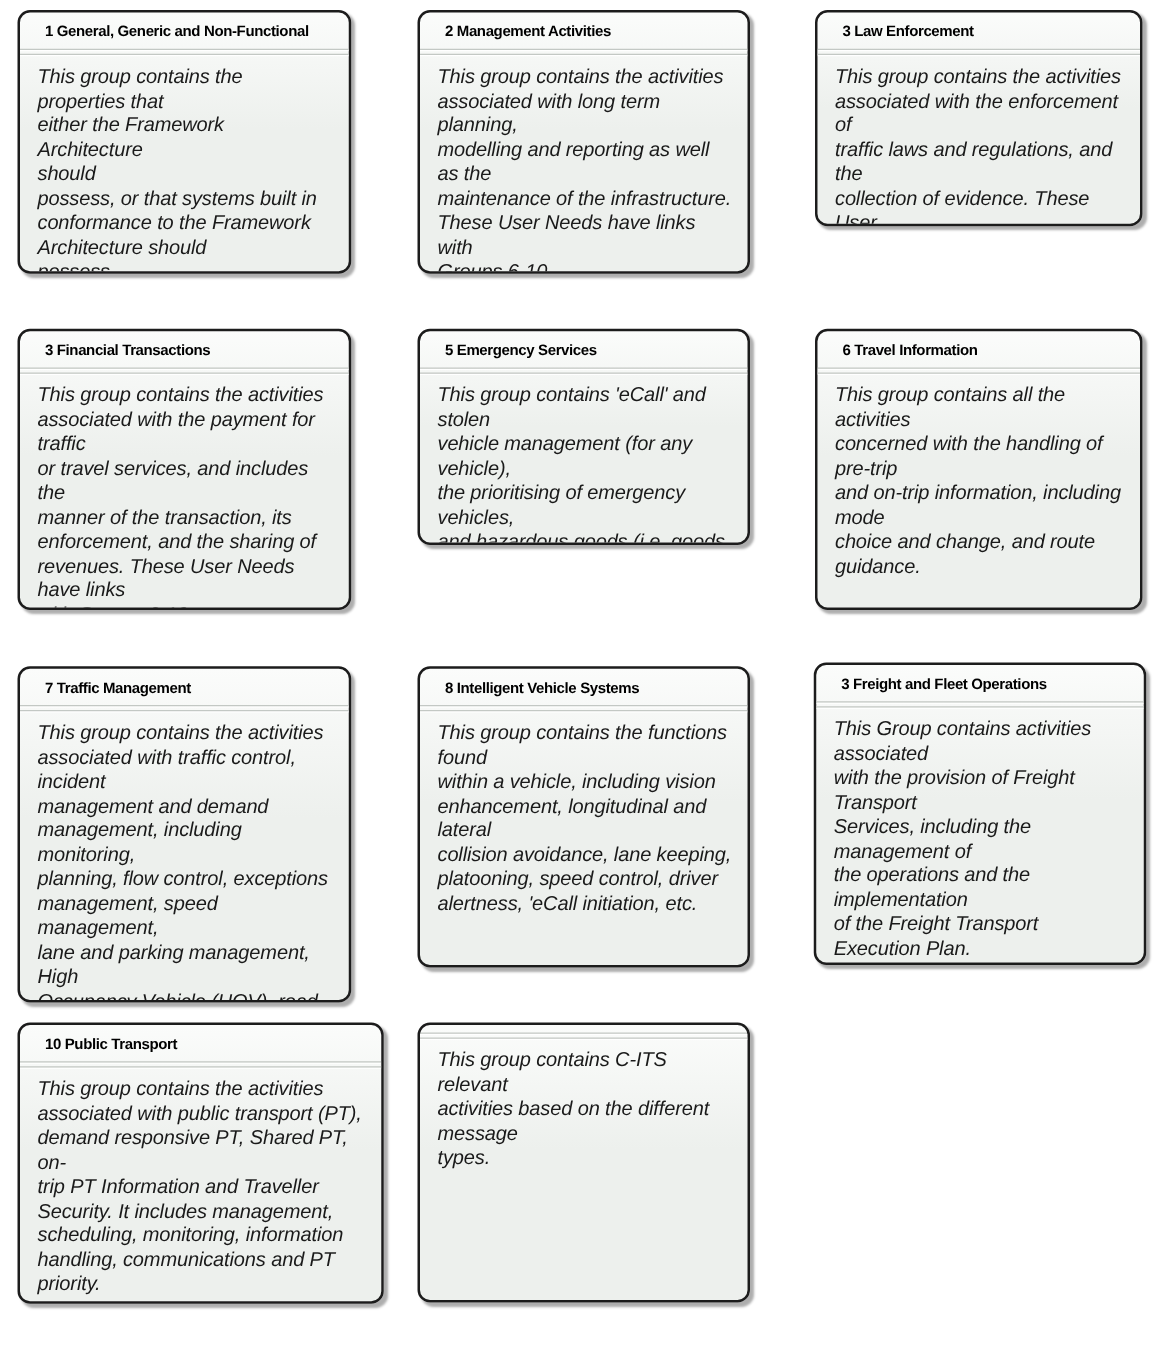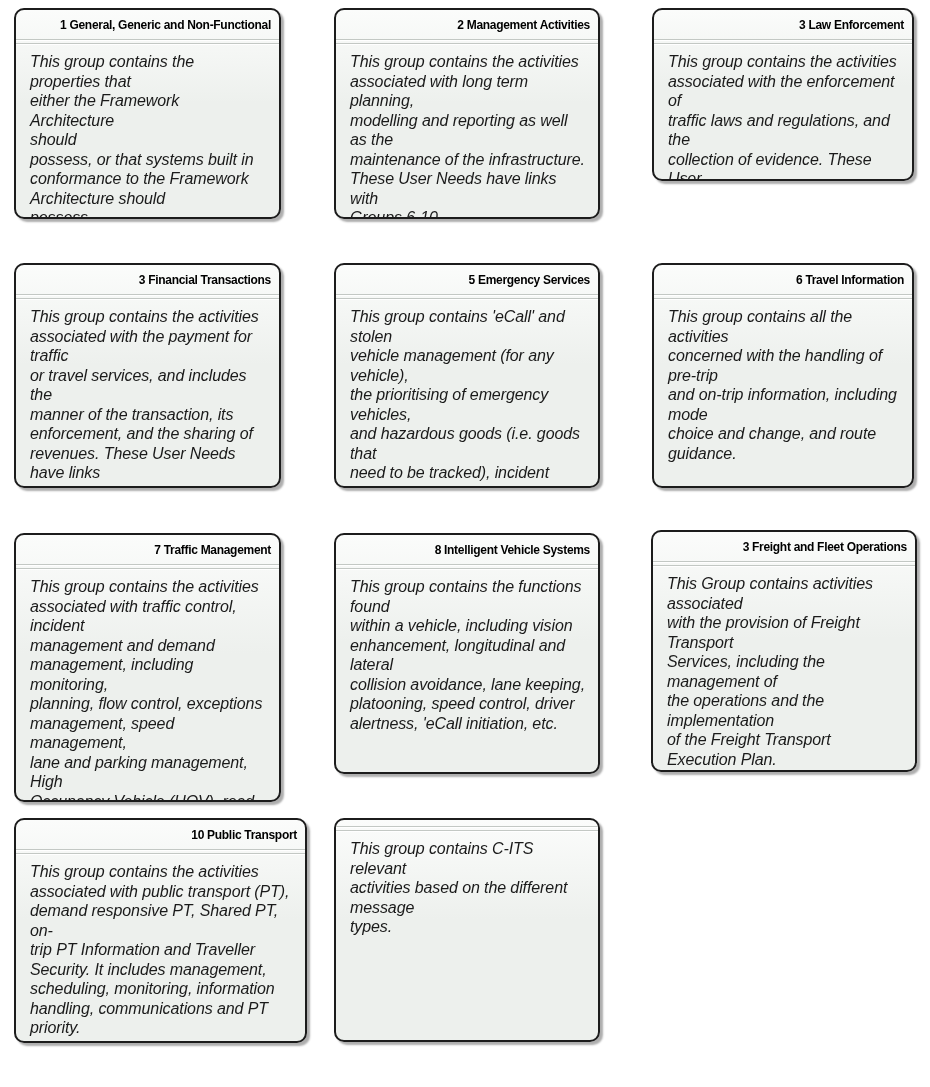--- a/index.html
+++ b/index.html
@@ -25,21 +25,20 @@
   }
   .title {
     font-size: 12px;
     font-weight: bold;
     letter-spacing: -0.3px;
     color: var(--title-text, #000000);
     padding: 7px 8px 0 20px;
     line-height: 16px;
     white-space: nowrap;
     overflow: hidden;
-    text-align: right;
   }
   .divider {
     margin-top: 6px;
     height: 5px;
     border-top: 1px solid var(--divider-line, #c3c8c4);
     border-bottom: 1px solid var(--divider-line, #c3c8c4);
     box-shadow: 0 1px 0 var(--divider-highlight, #ffffff) inset, 0 1px 0 var(--divider-highlight, #ffffff);
   }
   .body-text {
     font-size: 16px;
@@ -95,21 +94,21 @@
     <div class="divider"></div>
     <p class="body-text">This group contains the activities
 associated with the payment for traffic
 or travel services, and includes the
 manner of the transaction, its
 enforcement, and the sharing of
 revenues.  These User Needs have links
 with Groups 6-10.</p>
   </section>
 
-  <section class="box" style="left:334px; top:263px; width:266px; height:225px">
+  <section class="box" style="left:334px; top:263px; width:266px; height:173px">
     <h2 class="title">5 Emergency Services</h2>
     <div class="divider"></div>
     <p class="body-text">This group contains 'eCall' and stolen
 vehicle management (for any vehicle),
 the prioritising of emergency vehicles,
 and hazardous goods (i.e. goods that
 need to be tracked), incident
 management.  These User Needs have
 links with Groups 6-10.</p>
   </section>

